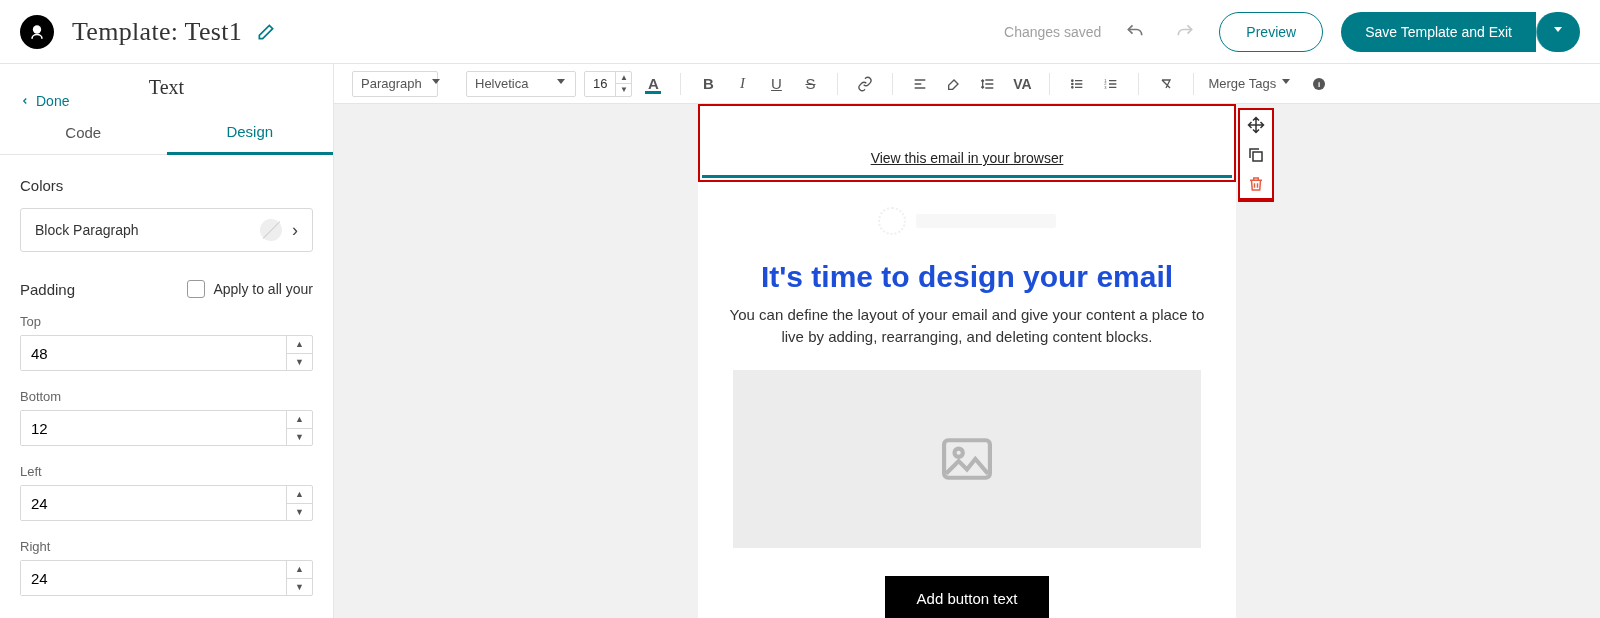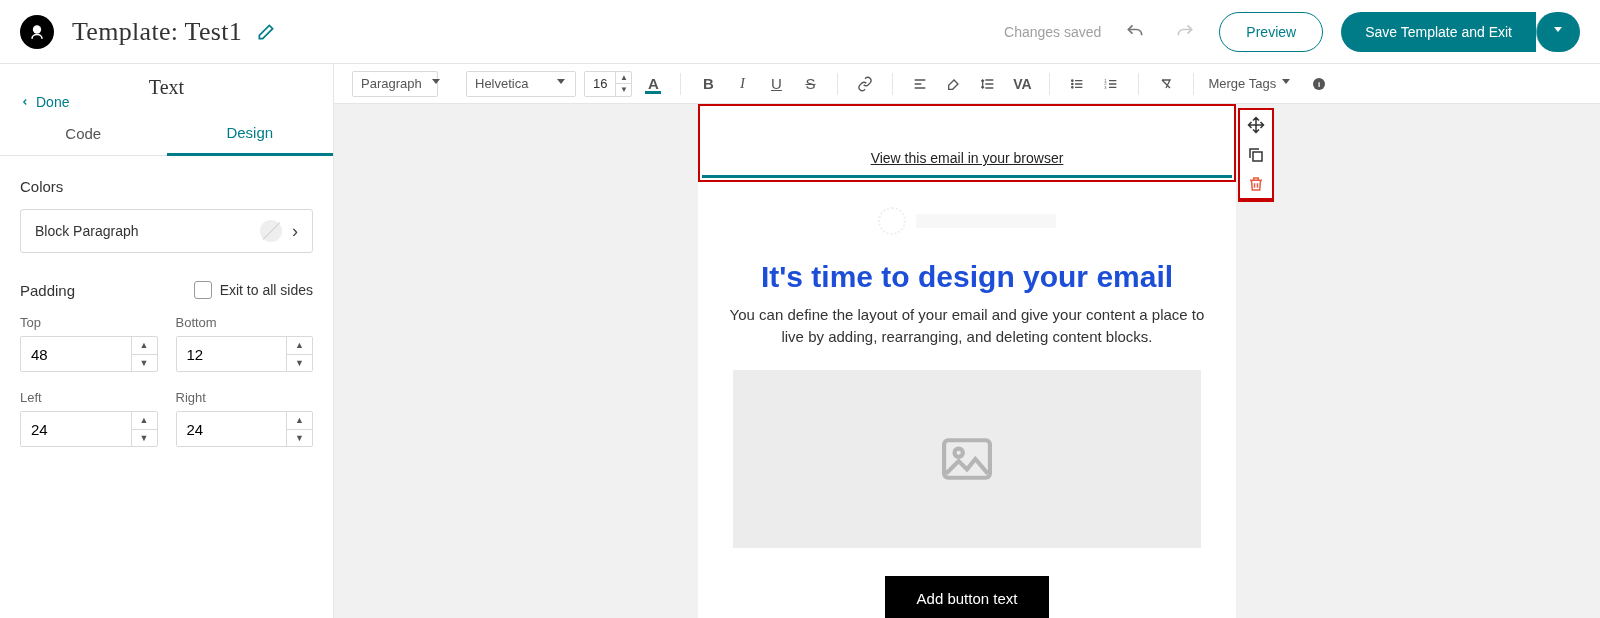--- a/index.html
+++ b/index.html
@@ -42,21 +42,21 @@
   .tab.active{color:var(--teal);border-bottom:3px solid var(--teal);margin-bottom:-1px;}
   .sb-body{padding:22px 20px;font-size:14px;}
   .section-label{font-size:15px;margin-bottom:14px;}
   .row-block{border:1px solid var(--border);border-radius:3px;height:44px;display:flex;align-items:center;padding:0 14px;cursor:pointer;margin-bottom:28px;}
   .swatch-none{width:22px;height:22px;border-radius:50%;background:#eee;position:relative;margin-left:auto;margin-right:10px;}
   .swatch-none::after{content:"";position:absolute;left:50%;top:-1px;width:1px;height:24px;background:#c9c9c9;transform:rotate(45deg);}
   .chev{font-size:18px;color:#444;}
   .padding-head{display:flex;align-items:center;justify-content:space-between;margin-bottom:16px;}
   .check-row{display:flex;align-items:center;gap:8px;font-size:14px;color:#333;}
   .chk{width:18px;height:18px;border:1px solid #999;border-radius:3px;}
-  .pad-grid{display:grid;grid-template-columns:1fr 1fr;column-gap:18px;row-gap:18px;}
+  .pad-grid{display:grid;grid-template-columns:1fr;column-gap:18px;row-gap:18px;}
   .pad-field label{display:block;font-size:13px;color:#666;margin-bottom:6px;}
   .spinner{display:flex;border:1px solid var(--border);border-radius:2px;height:36px;}
   .spinner input{border:none;flex:1;padding:0 10px;font-size:15px;outline:none;width:100%;}
   .spinner .spin-btns{width:26px;border-left:1px solid var(--border);display:flex;flex-direction:column;}
   .spinner .spin-btns span{flex:1;display:flex;align-items:center;justify-content:center;font-size:9px;color:#555;cursor:pointer;}
   .spinner .spin-btns span:first-child{border-bottom:1px solid var(--border);}
   
   .right{flex:1;display:flex;flex-direction:column;justify-content:center;}
   .toolbar{height:40px;border-bottom:1px solid var(--border-light);display:flex;align-items:center;padding:0 18px;gap:8px;font-size:13px;background:#fff;}
   .tb-select{height:26px;border:1px solid var(--border);border-radius:2px;display:flex;align-items:center;padding:0 8px;gap:10px;color:#555;cursor:pointer;font-size:13px;}
@@ -154,21 +154,21 @@
       <div class="row-block">
         <span>Block Paragraph</span>
         <span class="swatch-none"></span>
         <span class="chev">›</span>
       </div>
 
       <div class="padding-head">
         <div class="section-label" style="margin:0">Padding</div>
         <label class="check-row">
           <span class="chk"></span>
-          <span>Exit to all sides</span>
+          <span>Apply to all your</span>
         </label>
       </div>
 
       <div class="pad-grid">
         <div class="pad-field">
           <label>Top</label>
           <div class="spinner">
             <input value="48" style="">
             <div class="spin-btns">
                 <span>▲</span>

